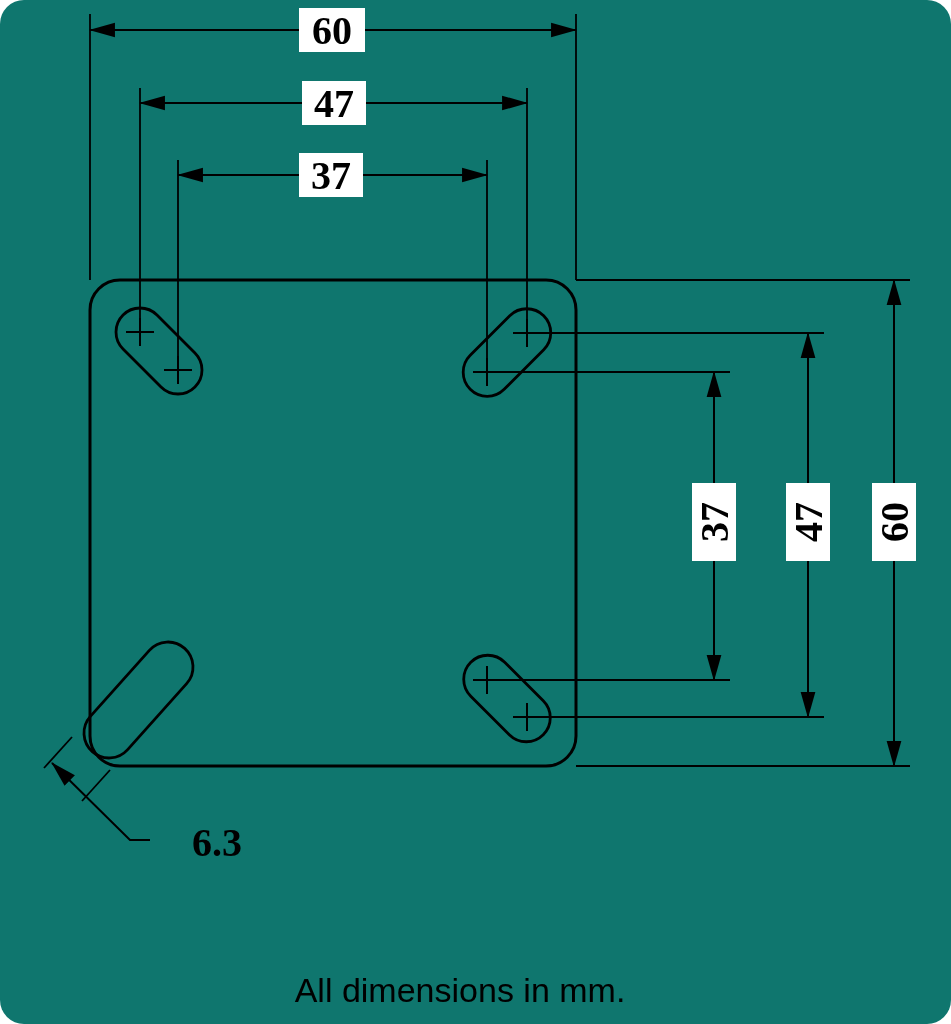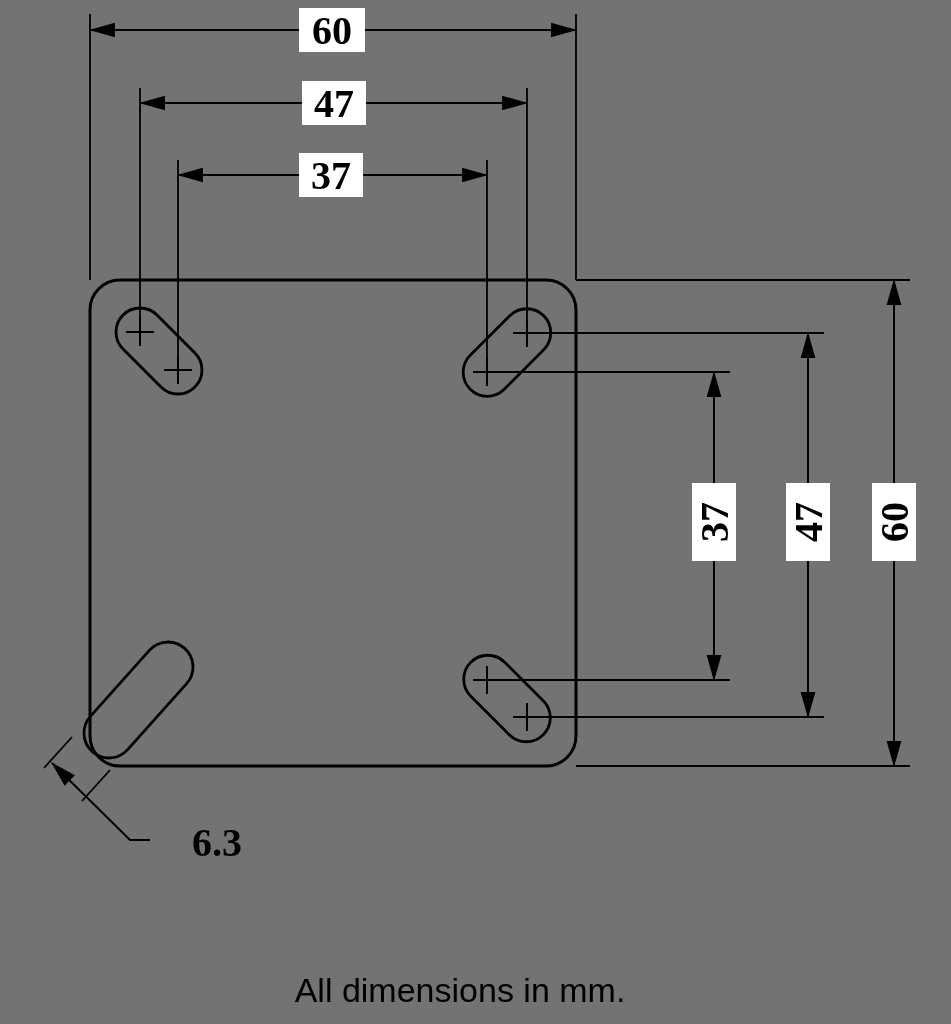--- a/index.html
+++ b/index.html
@@ -1,17 +1,17 @@
 <!DOCTYPE html>
 <html><head>
 <meta charset="utf-8">
 <style>
   html,body{margin:0;padding:0;background:#ffffff;}
-  .page{position:relative;width:951px;height:1024px;background:#737373;overflow:hidden;
-        font-family:"Liberation Sans", sans-serif;}
+  .page{position:relative;width:951px;height:1024px;background:#0f766e;overflow:hidden;
+        font-family:"Liberation Sans", sans-serif;border-radius:24px;}
   svg{display:block;}
   .outline{fill:none;stroke:#000000;stroke-width:3;}
   .slot{fill:none;stroke:#000000;stroke-width:2.8;}
   .ext{stroke:#000000;stroke-width:1.8;fill:none;}
   .dim{stroke:#000000;stroke-width:2;fill:none;}
   .cross{stroke:#000000;stroke-width:2;fill:none;}
   .gap{fill:#ffffff;stroke:none;}
   .dimlabel{font-family:"Liberation Serif", serif;font-weight:bold;font-size:40px;
             fill:#000000;text-anchor:middle;dominant-baseline:central;}
   .note{font-family:"Liberation Sans", sans-serif;font-size:34px;fill:#000000;

